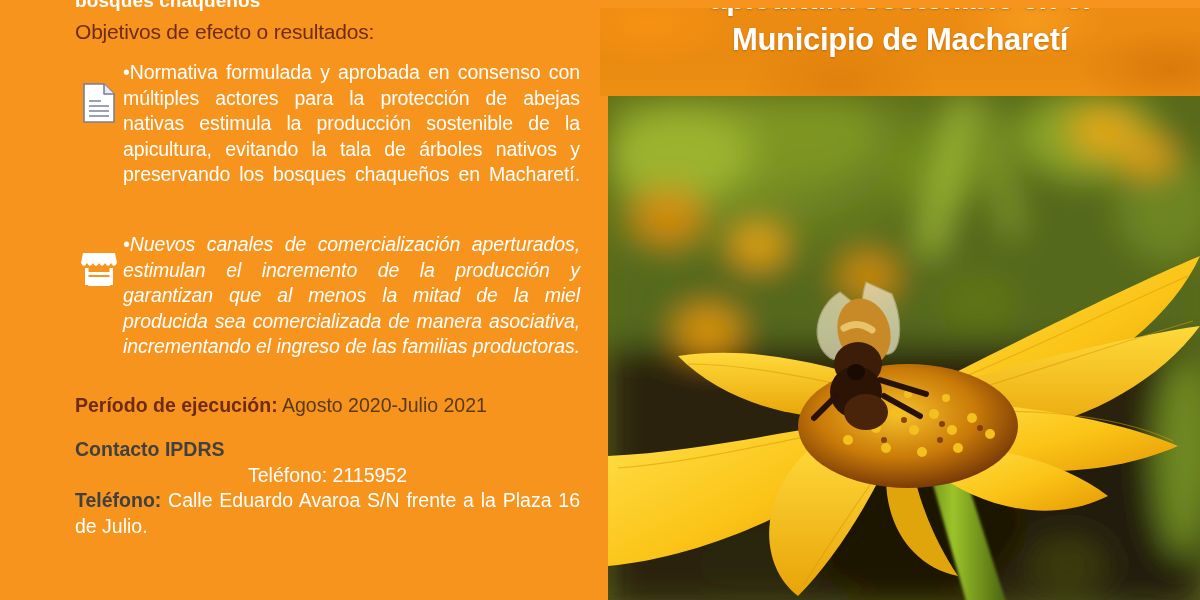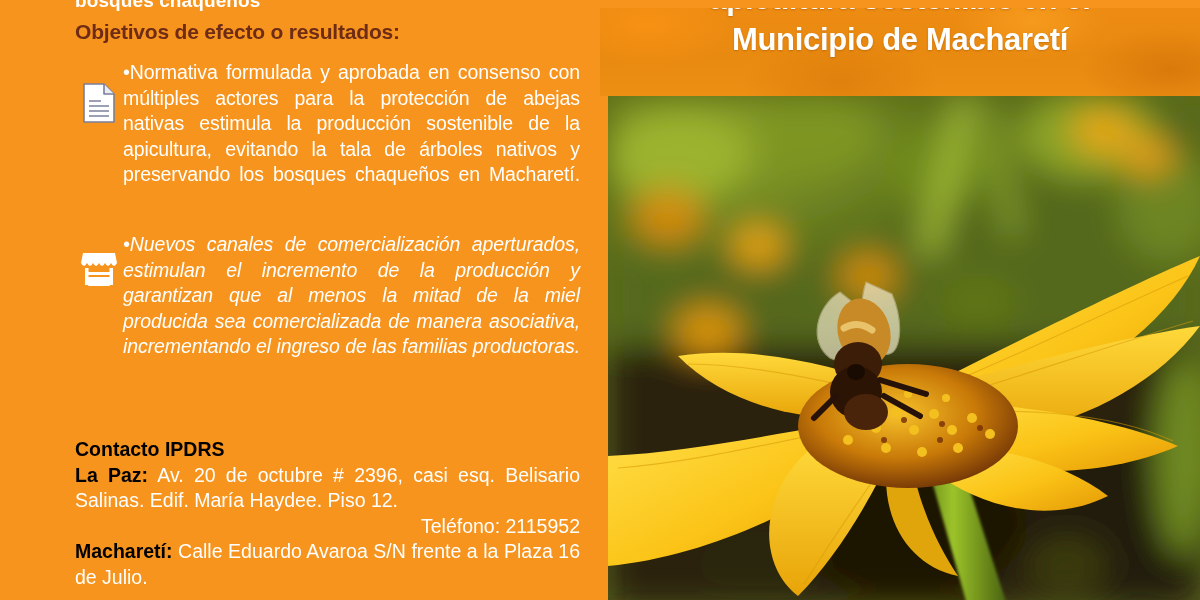--- a/index.html
+++ b/index.html
@@ -17,21 +17,21 @@
     padding:0 48px 0 58px;
     margin-left:17px;
   }
   .clipped-line{
     position:absolute;left:58px;top:-10px;
     font-size:19px;font-weight:bold;color:#ffffff;
     letter-spacing:.1px;white-space:nowrap;
   }
   .section-heading{
     position:absolute;left:58px;top:20px;
-    font-size:21px;font-weight:bold;color:#6E2B16;
+    font-size:21px;font-weight:normal;color:#6E2B16;
     letter-spacing:-.2px;
   }
 
   
   .bullet-block{position:absolute;left:58px;width:505px;display:flex;align-items:flex-start;}
   .bullet-1{top:60px;}
   .bullet-2{top:232px;font-style:italic;}
   .bullet-icon{width:48px;flex:0 0 48px;display:flex;justify-content:center;padding-top:22px;}
   .bullet-2 .bullet-icon{padding-top:18px;}
   .bullet-text{
@@ -45,23 +45,23 @@
     position:absolute;left:58px;top:392px;width:520px;
     font-size:19.5px;line-height:26px;color:#4A4A4A;
   }
   .period b{color:#6E2B16;font-weight:bold;}
   .period .val{color:#5A3A14;}
 
   .contact{
     position:absolute;left:58px;top:437px;width:505px;
     font-size:19.5px;line-height:25.5px;color:#ffffff;
   }
-  .contact .wbold{font-weight:bold;color:#000000;}
+  .contact .wbold{font-weight:bold;color:#404040;}
   .contact .row{text-align:justify;}
-  .contact .row.nojust{text-align:right;}
+  .contact .row.nojust{text-align:center;}
 
   
   .right-side{position:absolute;left:608px;top:8px;width:508px;height:600px;}
   .title-band{
     position:absolute;left:-8px;top:0;width:600px;height:88px;
     background:
       radial-gradient(ellipse 120px 60px at 8% 20%, rgba(255,150,20,.55), rgba(0,0,0,0) 70%),
       radial-gradient(ellipse 140px 70px at 40% 85%, rgba(214,118,10,.55), rgba(0,0,0,0) 70%),
       radial-gradient(ellipse 110px 55px at 72% 15%, rgba(255,170,40,.5), rgba(0,0,0,0) 70%),
       radial-gradient(ellipse 130px 60px at 95% 70%, rgba(205,110,8,.6), rgba(0,0,0,0) 70%),
@@ -115,30 +115,30 @@
           <path d="M2 13 q3 6 6 0 q3 6 6 0 q3 6 6 0 q3 6 6 0 q3 6 6 0 q3 6 6 0 Z" fill="#ffffff"></path>
           <rect x="6" y="18" width="3.5" height="17" fill="#ffffff"></rect>
           <rect x="30.5" y="18" width="3.5" height="17" fill="#ffffff"></rect>
           <rect x="6" y="22" width="28" height="3" fill="#ffffff"></rect>
           <rect x="9" y="27" width="22" height="9" rx="1" fill="#ffffff"></rect>
         </svg>
       </div>
       <div class="bullet-text">•Nuevos canales de comercialización aperturados, estimulan el incremento de la producción y garantizan que al menos la mitad de la miel producida sea comercializada de manera asociativa, incrementando el ingreso de las familias productoras.</div>
     </div>
 
+    <div class="period">
+      <b>Período de ejecución:</b>
+      <span class="val">Agosto 2020-Julio 2021</span>
+    </div>
 
     <div class="contact">
       <div class="wbold">Contacto IPDRS</div>
-      <div class="row">
-        <span class="wbold">La Paz:</span>
-        <span>Av. 20 de octubre # 2396, casi esq. Belisario Salinas. Edif. María Haydee. Piso 12.</span>
-      </div>
       <div class="row nojust">Teléfono: 2115952</div>
       <div class="row">
-        <span class="wbold">Macharetí:</span>
+        <span class="wbold">Teléfono:</span>
         <span>Calle Eduardo Avaroa S/N frente a la Plaza 16 de Julio.</span>
       </div>
     </div>
   </div>
 
   <div class="right-side">
 
     <div class="title-band">
       <div class="title-text">
         <div>apicultura sostenible en el</div>

